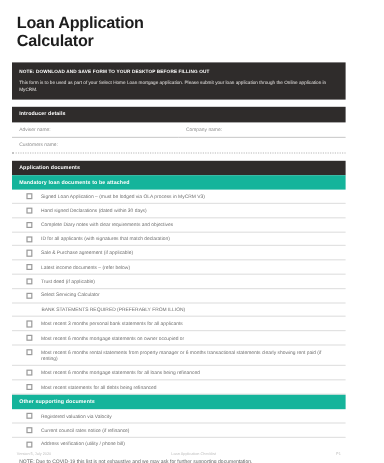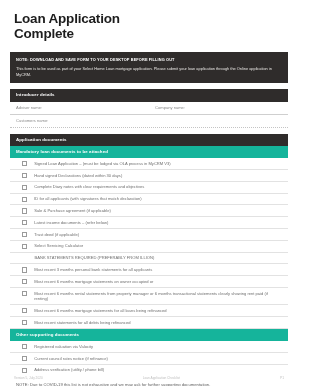--- a/index.html
+++ b/index.html
@@ -162,21 +162,21 @@
   .footer-center { flex: 1; text-align: center; }
 </style>
 </head>
 <body>
 
 <div class="page">
 
   <div class="header">
     <div class="doc-title">
       <div>Loan Application</div>
-      <div>Complete</div>
+      <div>Calculator</div>
     </div>
   </div>
 
   <div class="note-banner">
     <div class="note-banner-title">NOTE: DOWNLOAD AND SAVE FORM TO YOUR DESKTOP BEFORE FILLING OUT</div>
     <div class="note-banner-body">This form is to be used as part of your Select Home Loan mortgage application. Please submit your loan application through the Online application in MyCRM.</div>
   </div>
 
   <div class="gap-6"></div>
 

